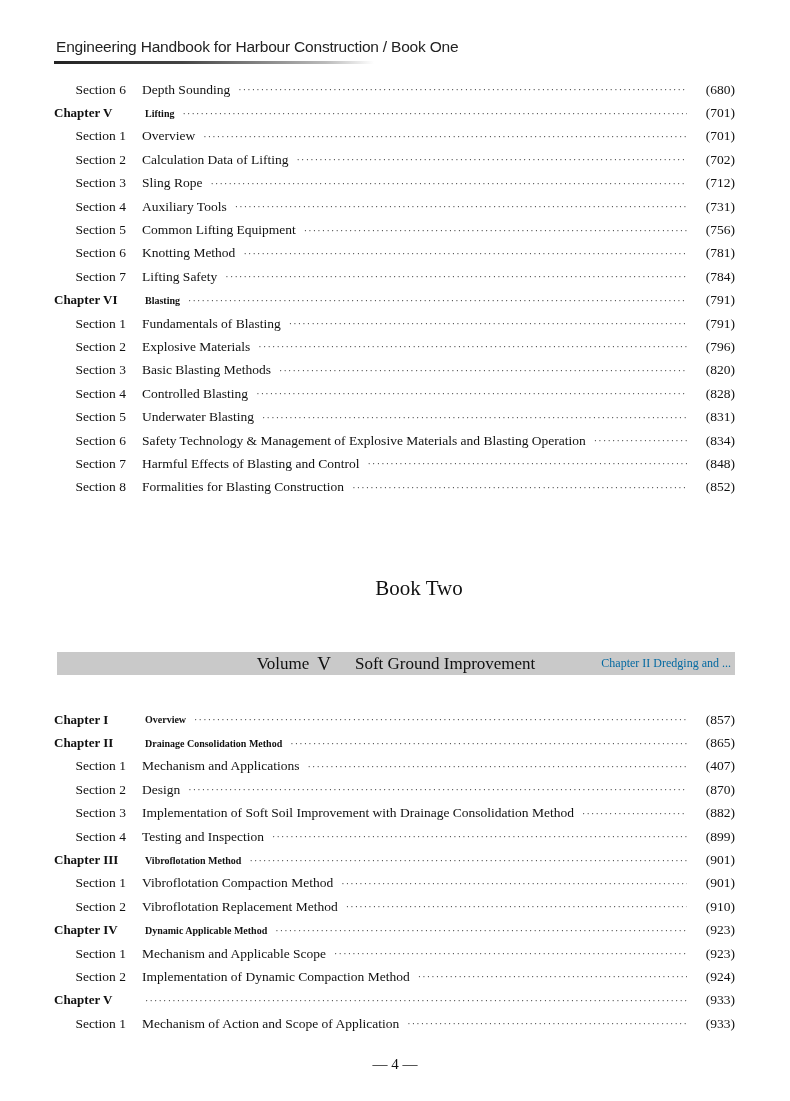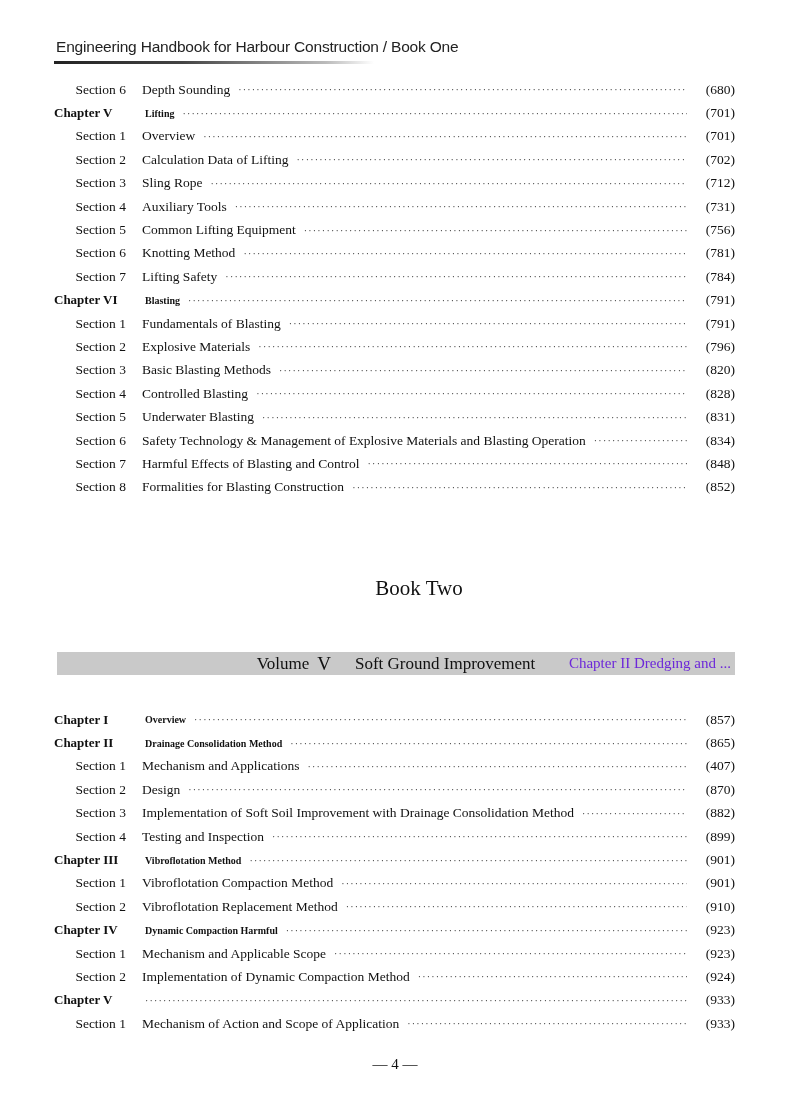--- a/index.html
+++ b/index.html
@@ -12,21 +12,21 @@
   .toc-row.section .label { left: 60px; width: 66px; }
   .toc-row.chapter .label { left: 54px; width: auto; text-align: left; font-weight: bold; font-size: 13px; }
   .title-wrap { position: absolute; left: 142px; right: 103px; display: flex; align-items: center; overflow: hidden; }
   .toc-row.chapter .title-wrap { left: 145px; }
   .title { flex: 0 0 auto; padding-right: 8px; }
   .toc-row.chapter .title { font-weight: bold; font-size: 10px; }
   .dots { flex: 1 1 auto; overflow: hidden; letter-spacing: 1.2px; color: #333; font-size: 10px; }
   .page { position: absolute; right: 55px; width: 46px; text-align: right; }
   .book-title { position: absolute; left: 0; width: 790px; top: 576px; text-align: center; font-family: "Liberation Serif", serif; font-size: 21px; margin-left: 24px; }
   .volume-band { position: absolute; left: 57px; top: 652px; width: 678px; height: 23px; background: #c9c9c9; display: flex; align-items: center; justify-content: center; font-family: "Liberation Serif", serif; font-size: 17px; }
-  .volume-band .ghost { position: absolute; right: 4px; font-size: 15px; color: #6d28d9; }
+  .volume-band .ghost { position: absolute; right: 4px; font-size: 12px; color: #0369a1; }
   .volume-band .vnum { margin: 0 24px 0 8px; font-size: 19px; }
   .page-footer { position: absolute; left: 0; width: 790px; top: 1056px; text-align: center; font-family: "Liberation Serif", serif; font-size: 15px; }
 </style>
 </head>
 <body>
 
 <div class="running-head">Engineering Handbook for Harbour Construction / Book One</div>
 <div class="head-rule"></div>
 
 <div class="toc" id="toc1" style="top:78px;">
@@ -254,21 +254,21 @@
       <span class="label">Section 2</span>
       <span class="title-wrap">
         <span class="title">Vibroflotation Replacement Method</span>
         <span class="dots">········································································································································································································</span>
       </span>
       <span class="page">(910)</span>
     </div>
     <div class="toc-row chapter">
       <span class="label">Chapter IV</span>
       <span class="title-wrap">
-        <span class="title">Dynamic Compaction Harmful</span>
+        <span class="title">Dynamic Applicable Method</span>
         <span class="dots">········································································································································································································</span>
       </span>
       <span class="page">(923)</span>
     </div>
     <div class="toc-row section">
       <span class="label">Section 1</span>
       <span class="title-wrap">
         <span class="title">Mechanism and Applicable Scope</span>
         <span class="dots">········································································································································································································</span>
       </span>

